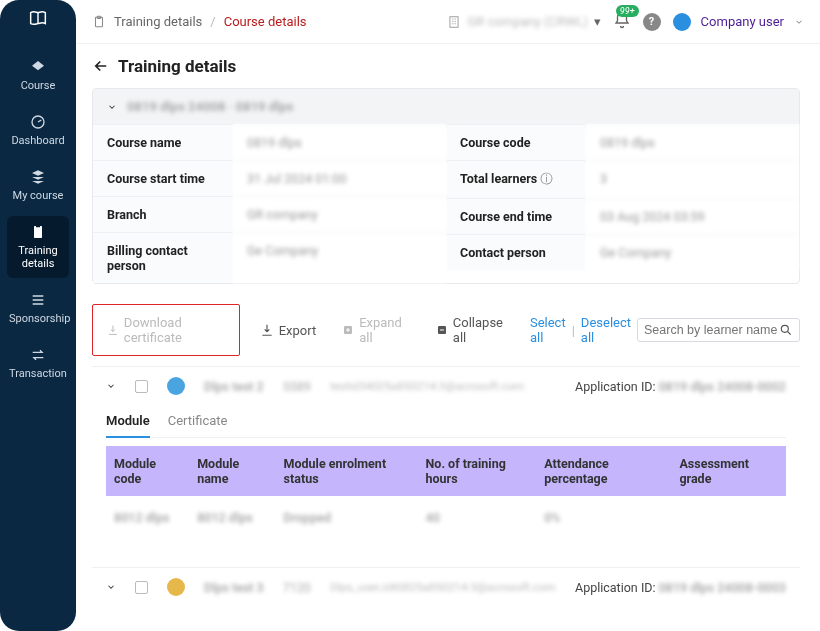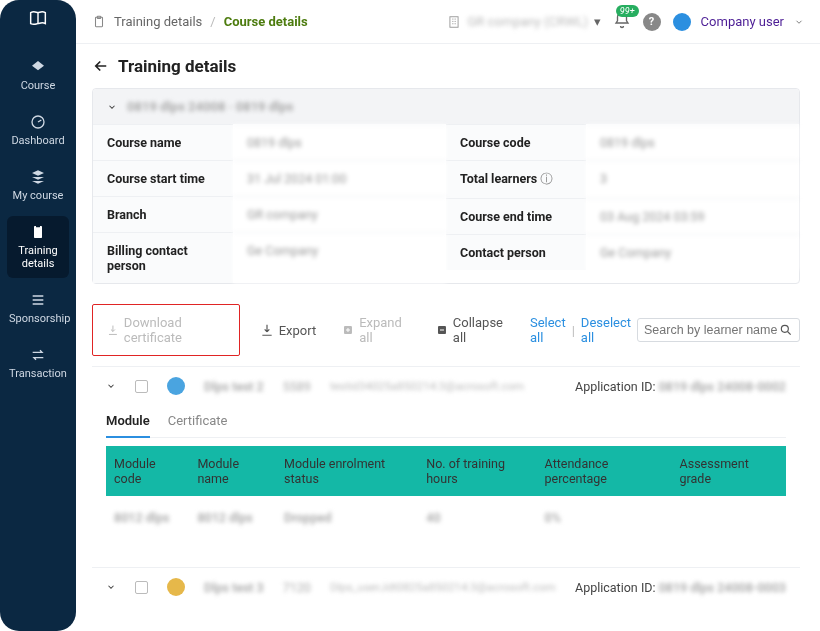--- a/index.html
+++ b/index.html
@@ -48,21 +48,21 @@
 .learner-hdr .av { width: 18px; height: 18px; border-radius: 50%; background: #4aa4e0; }
 .learner-hdr .av.y { background: #e6b84a; }
 .learner-hdr .blur { color: #aaa; font-weight: 600; filter: blur(2px); }
 .learner-hdr .email { color: #bbb; font-size: 11.5px; filter: blur(2px); }
 .learner-hdr .appid { margin-left: auto; color: #444; font-size: 12.5px; }
 .learner-hdr .appid .blur2 { color: #aaa; font-weight: 600; filter: blur(2px); }
 .tabs { display: flex; gap: 18px; margin: 14px 0 8px; border-bottom: 1px solid #eef0f3; }
 .tab { padding: 4px 0 8px; font-size: 13px; color: #888; cursor: pointer; }
 .tab.active { color: #222; font-weight: 600; border-bottom: 2.5px solid #2b8fe0; margin-bottom: -1px; }
 table.mod { width: 100%; border-collapse: collapse; font-size: 12.5px; }
-table.mod th { text-align: left; font-weight: 400; color: #333; padding: 10px 8px; background: #14b8a6; }
+table.mod th { text-align: left; font-weight: 700; color: #333; padding: 10px 8px; background: #c4b5fd; }
 table.mod td { padding: 14px 8px; color: #aaa; filter: blur(2px); font-weight: 600; }
 .icon-svg { width: 14px; height: 14px; }
 .chev { width: 10px; height: 10px; }
 </style>
 </head>
 <body>
 
 <div class="app">
   <div class="sidebar">
     <div class="logo">
@@ -113,21 +113,21 @@
 
   <div class="main">
     <div class="topbar">
       <div class="breadcrumb">
         <svg class="icon-svg" viewBox="0 0 24 24" fill="none" stroke="#888" stroke-width="1.8">
             <rect x="6" y="4" width="12" height="16" rx="1"></rect>
             <rect x="9" y="2" width="6" height="4" rx="1"></rect>
           </svg>
         <a style="color:#666;text-decoration:none">Training details</a>
         <span class="sep">/</span>
-        <span style="color:#4d7c0f;font-weight:700">Course details</span>
+        <span style="color:#b91c1c;font-weight:400">Course details</span>
       </div>
       <div class="topbar-right">
         <div class="company-sel">
           <svg class="icon-svg" viewBox="0 0 24 24" fill="none" stroke="#999" stroke-width="1.6">
               <rect x="5" y="3" width="14" height="18"></rect>
               <path d="M9 7h2M13 7h2M9 11h2M13 11h2M9 15h2M13 15h2"></path>
             </svg>
           <span class="blur">GR company (CRWL)</span>
           <span>▾</span>
         </div>

